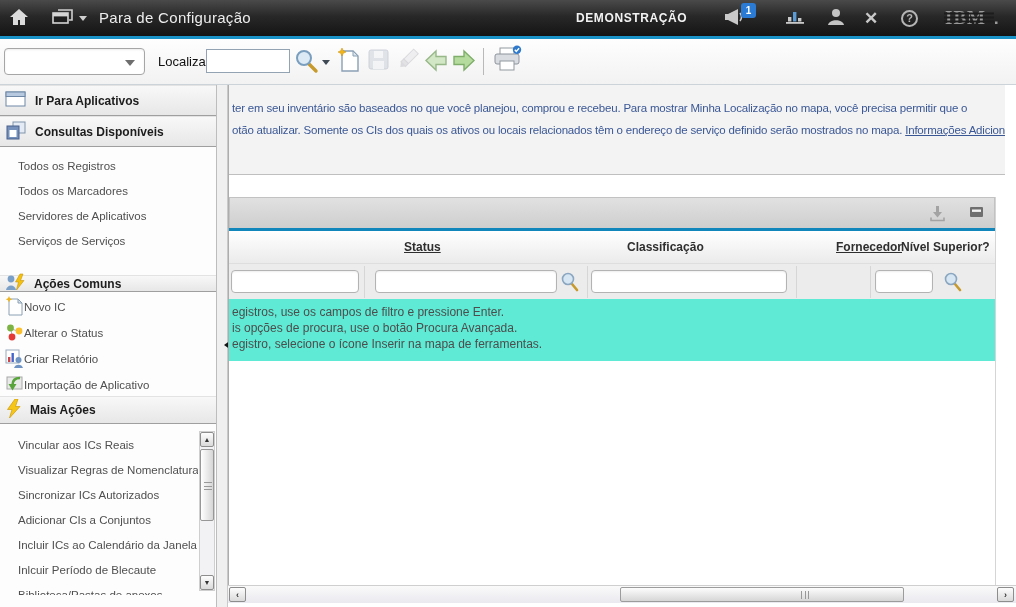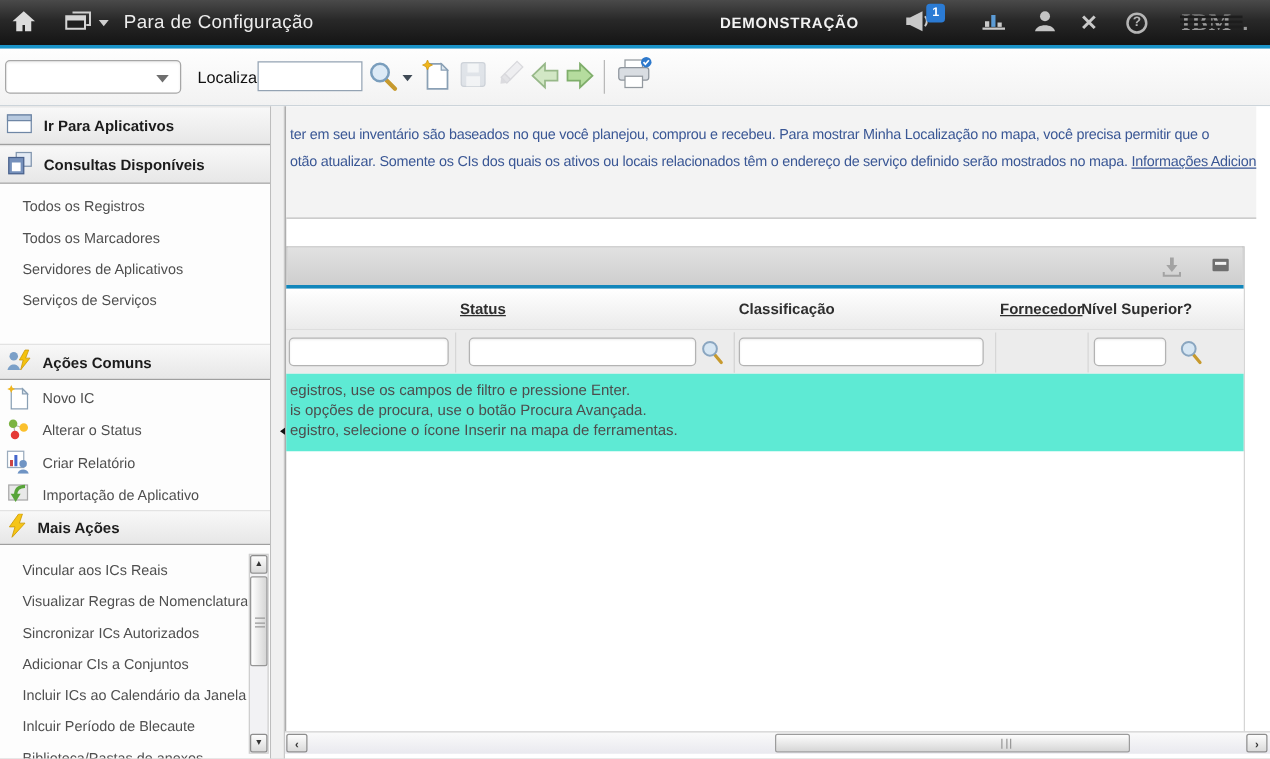--- a/index.html
+++ b/index.html
@@ -41,27 +41,27 @@
   .mini-caret { position:absolute; left:322px; top:21px; width:0; height:0;
     border:4px solid transparent; border-top:5px solid #3f4a55; cursor:pointer; }
   .tool-sep { position:absolute; left:483px; top:9px; width:1px; height:27px; background:#b9b9b9; }
 
   
   .sidebar { left:0; top:85px; width:217px; height:522px; background:#fdfdfd; border-right:1px solid #bdbdbd; }
   .sb-header { height:31px; background:linear-gradient(#f8f8f8,#e7e7e7);
     border-top:1px solid #e3e3e3; border-bottom:1px solid #9f9f9f;
     display:flex; align-items:center; gap:8px; padding-left:5px;
     font-weight:bold; font-size:12px; color:#1c1c1c; cursor:pointer; white-space:nowrap; }
-  .sb-header.h3 { height:29px; }
+  .sb-header.h3 { height:17px; }
   .sb-header.h4 { height:28px; }
   .sb-list { padding-top:6px; height:128px; }
   .sb-item { height:25px; padding-left:18px; display:flex; align-items:center;
     color:#4f4f4f; font-size:11.5px; white-space:nowrap; overflow:hidden; cursor:pointer; }
   .sb-actions { padding-top:2px; height:104px; }
-  .sb-action { height:26px; padding-left:5px; display:flex; align-items:center; gap:10px;
+  .sb-action { height:26px; padding-left:5px; display:flex; align-items:center; 
     color:#4f4f4f; font-size:11.5px; white-space:nowrap; cursor:pointer; }
   .sb-more { position:relative; height:171px; padding-top:8px; overflow:hidden; }
   .sb-more .sb-item { padding-left:18px; width:198px; }
 
   .vscroll { position:absolute; right:1px; top:7px; width:16px; height:160px; background:#f2f2f4; border:1px solid #cfcfcf; }
   .scroll-btn { position:absolute; left:0; width:14px; height:15px;
     background:linear-gradient(#fdfdfd,#dadada); border:1px solid #8d8d8d; border-radius:2px;
     display:flex; align-items:center; justify-content:center; font-size:7px; color:#333; cursor:pointer; }
   .vscroll .up { top:0; }
   .vscroll .down { bottom:0; }
@@ -84,21 +84,21 @@
     font-size:11.5px; letter-spacing:-.2px; }
   .intro .l1 { top:17px; }
   .intro .l2 { top:39px; }
   .intro a { color:#3a5795; text-decoration:underline; cursor:pointer; }
 
   .tbar { position:absolute; left:1px; top:112px; width:766px; height:31px;
     background:linear-gradient(#e1e1e1,#cecece); border:1px solid #c2c2c2; border-bottom:none; }
   .tbar-blue { position:absolute; left:1px; top:143px; width:766px; height:3px; background:#1186bb; }
   .thead { position:absolute; left:1px; top:146px; width:766px; height:32px;
     background:linear-gradient(#ffffff,#ebebeb); }
-  .col-h { position:absolute; top:9px; font-weight:bold; font-size:12px; color:#2e2e2e; white-space:nowrap; cursor:pointer; }
+  .col-h { position:absolute; top:9px; font-weight:bold; font-size:12px; color:#2e2e2e; white-space:nowrap; cursor:pointer;margin-left:36px; }
   .col-h.sort { text-decoration:underline; }
 
   .tfilter { position:absolute; left:1px; top:178px; width:766px; height:36px; background:#ececec; border-top:1px solid #dedede; }
   .fcell-border { position:absolute; top:2px; width:1px; height:32px; background:#d6d6d6; }
   .f-input { position:absolute; top:6px; height:23px; background:#fff; border:1px solid #b3b3b3;
     border-radius:4px; box-shadow:inset 0 1px 2px rgba(0,0,0,.07); font:12px "Liberation Sans",sans-serif; padding:0 5px; }
   .f-mag { position:absolute; top:7px; cursor:pointer; }
 
   .thints { position:absolute; left:1px; top:214px; width:766px; height:62px; background:#5eead4; }
   .hint { position:absolute; left:3px; white-space:nowrap; color:#4d4d4d; font-size:12px; }

